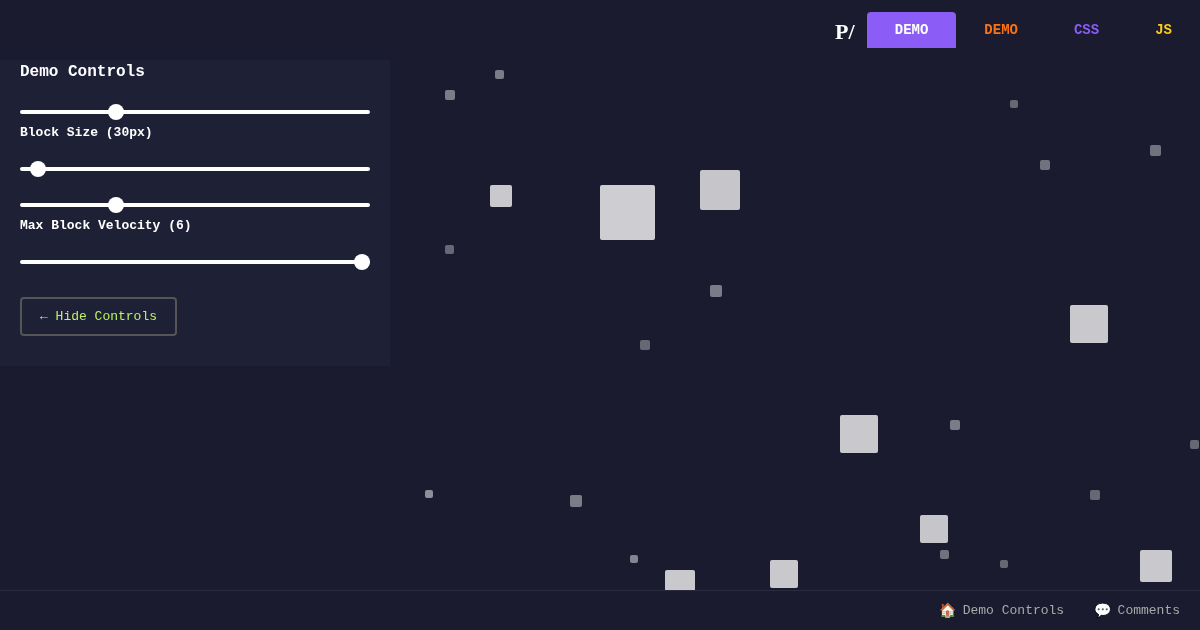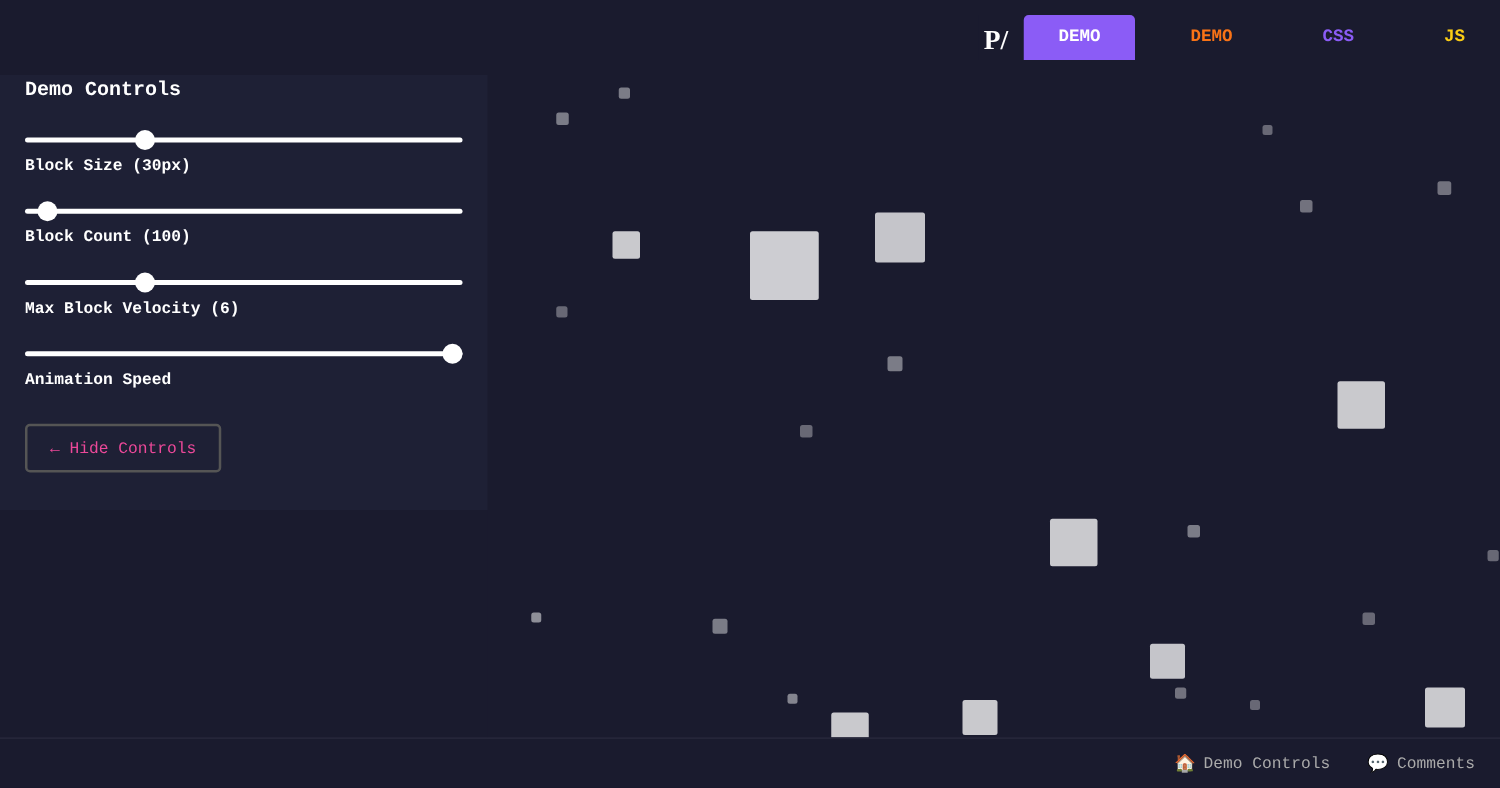--- a/index.html
+++ b/index.html
@@ -22,21 +22,21 @@
       height: 60px;
       display: flex;
       align-items: center;
       justify-content: flex-end;
       background: #1a1b2e;
       z-index: 100;
     }
 
     #nav-tabs {
       display: flex;
-      gap: 16px;
+      gap: 0;
     }
 
     .nav-tab {
       padding: 10px 28px;
       font-size: 14px;
       font-weight: 600;
       cursor: pointer;
       border: none;
       background: transparent;
       color: #ccc;
@@ -111,21 +111,21 @@
       background: #fff;
       border: none;
       cursor: pointer;
     }
 
     #hide-controls-btn {
       margin-top: 10px;
       padding: 10px 18px;
       background: transparent;
       border: 2px solid #555;
-      color: #ec4899;
+      color: #bef264;
       font-size: 13px;
       font-family: 'Courier New', Courier, monospace;
       cursor: pointer;
       border-radius: 4px;
     }
 
     
     #canvas-area {
       position: absolute;
       top: 60px;
@@ -206,33 +206,31 @@
 
   
   <div class="control-group">
     <input type="range" min="5" max="100" value="30" style="width: 100%;">
     <div class="control-label">Block Size (30px)</div>
   </div>
 
   
   <div class="control-group">
     <input type="range" min="1" max="300" value="10" style="width: 100%;">
-    <div class="control-label">Block Count (100)</div>
   </div>
 
   
   <div class="control-group">
     <input type="range" min="1" max="20" value="6" style="width: 100%;">
     <div class="control-label">Max Block Velocity (6)</div>
   </div>
 
   
   <div class="control-group">
     <input type="range" min="1" max="10" value="10" style="width: 100%;">
-    <div class="control-label">Animation Speed</div>
   </div>
 
   <button id="hide-controls-btn">← Hide Controls</button>
 </div>
 
 <div id="canvas-area">
 <div class="block" style="left: 55px; top: 30px; width: 10px; height: 10px; opacity: 0.5;"></div>
     <div class="block" style="left: 100px; top: 125px; width: 22px; height: 22px; opacity: 0.9;"></div>
     <div class="block" style="left: 35px; top: 430px; width: 8px; height: 8px; opacity: 0.6;"></div>
     <div class="block" style="left: 180px; top: 435px; width: 12px; height: 12px; opacity: 0.5;"></div>

